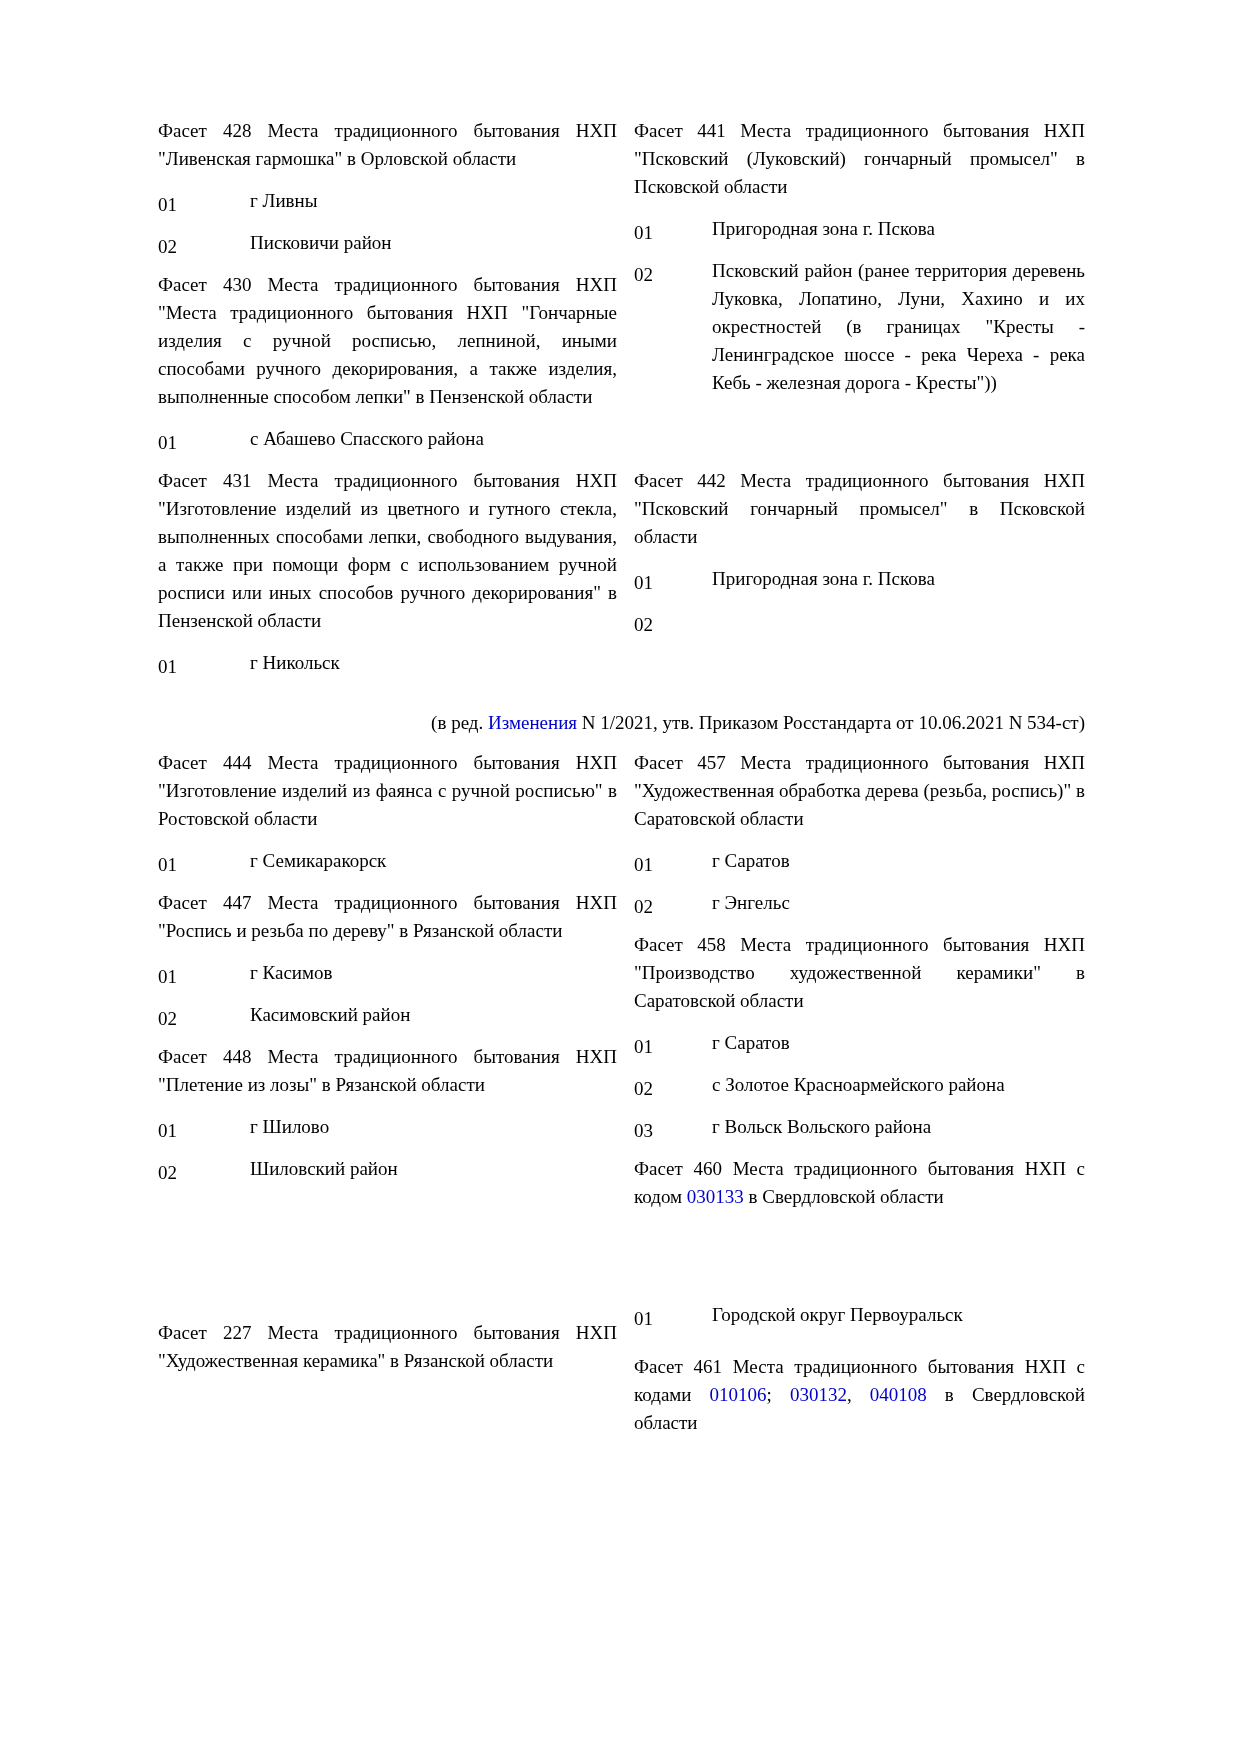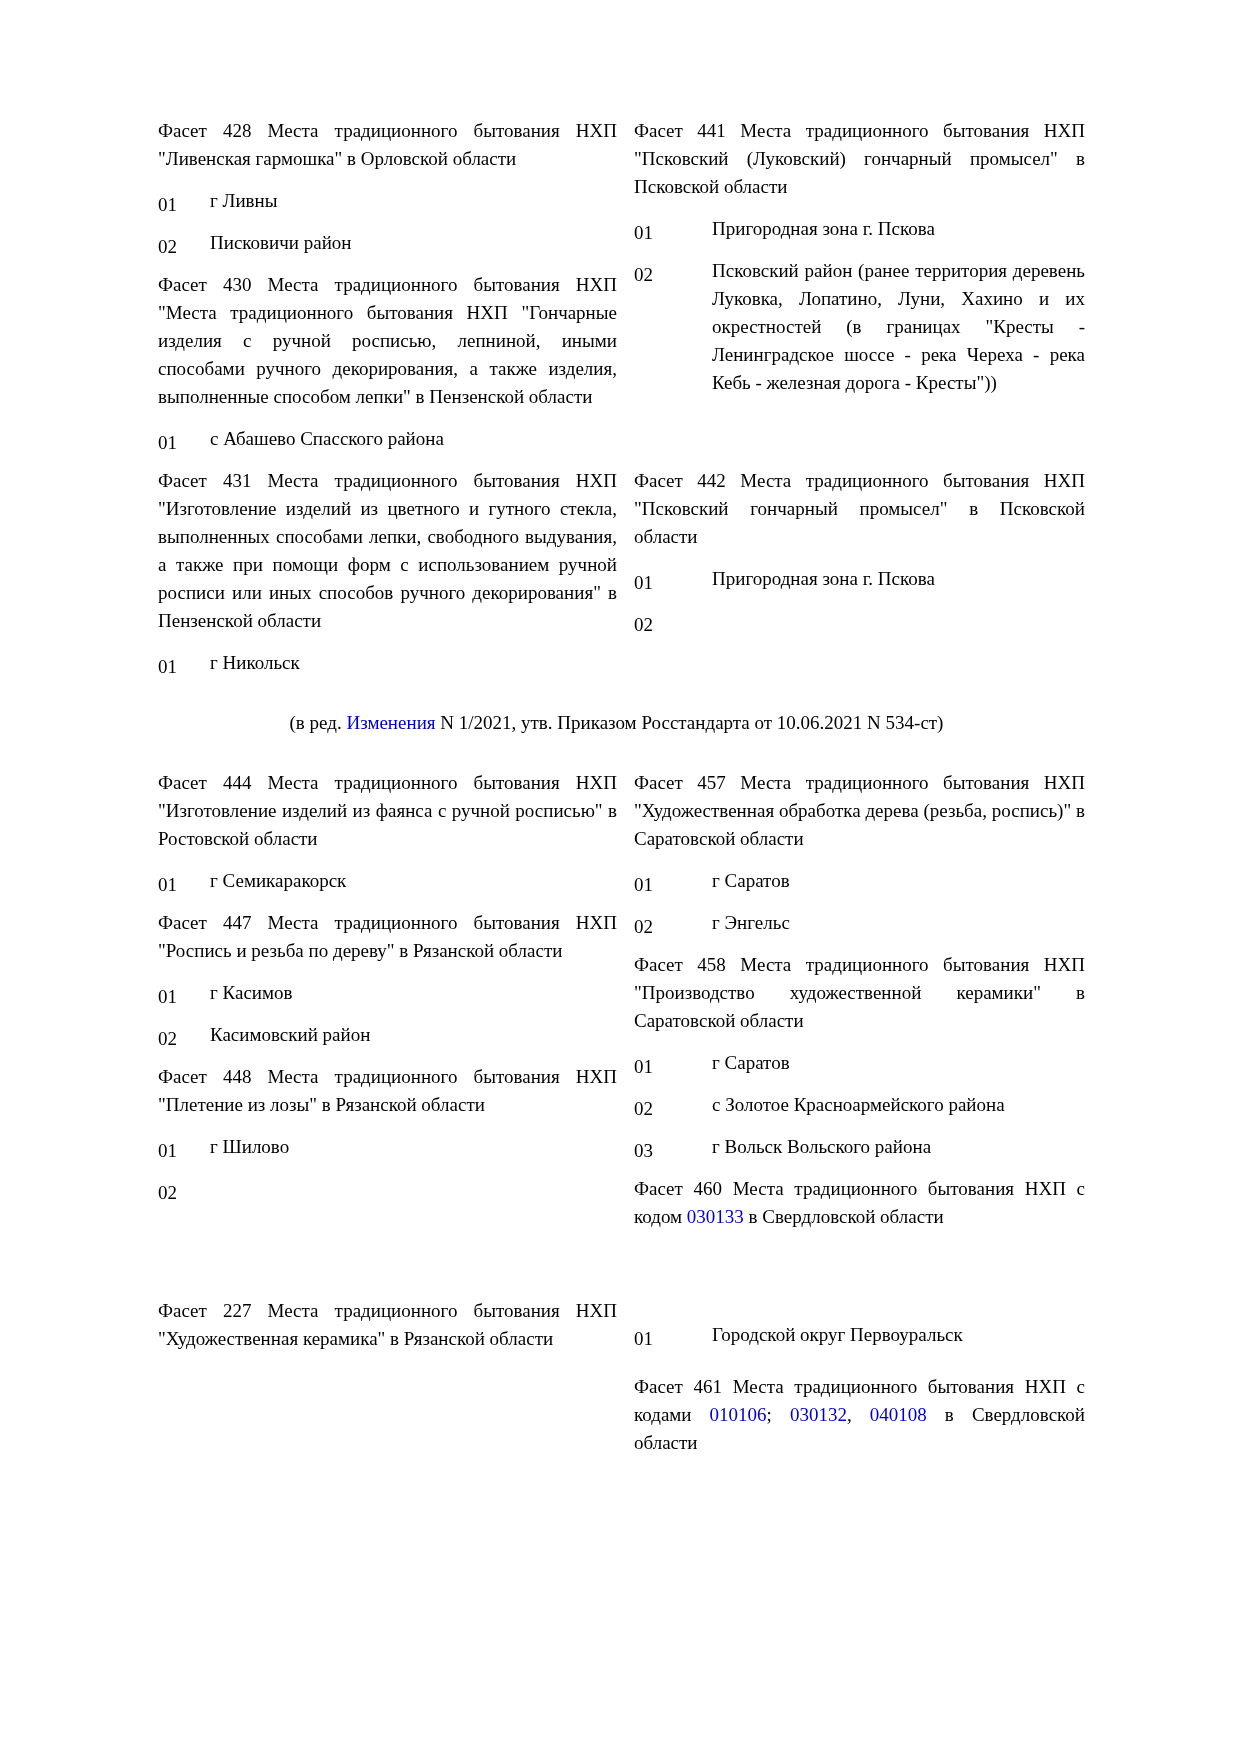--- a/index.html
+++ b/index.html
@@ -40,31 +40,31 @@
     margin: 0 0 14px 0;
   }
   .item-num {
     position: absolute;
     left: 0;
     top: 4px;
   }
   .item-text {
     text-align: justify;
   }
-  .col-left  .item-text { margin-left: 52px; }
+  .col-left  .item-text { margin-left: 92px; }
   .col-right .item-text { margin-left: 78px; }
   .section { margin: 0; }
   .gap-before-sm { margin-top: 24px; }
   .gap-before-md { margin-top: 70px; }
   .gap-before-lg { margin-top: 136px; }
   .gap-item { margin-top: 90px; }
   .amendment {
-    margin: 18px 0 32px -10px;
+    margin: 18px 0 12px -10px;
     line-height: 28px;
-    text-align: center;
+    text-align: right;
   }
   .link {
     color: #0000cc;
     cursor: pointer;
   }
 </style>
 </head>
 <body>
 
 <div class="page">
@@ -142,20 +142,21 @@
           </div>
         </div>
         <div class="section">
           <p class="facet-header"><span>Фасет 448 Места традиционного бытования НХП "Плетение из лозы" в Рязанской области</span></p>
           <div class="facet-item">
             <span class="item-num">01</span>
             <div class="item-text"><span>г Шилово</span></div>
           </div>
           <div class="facet-item">
             <span class="item-num">02</span>
+            <div class="item-text"><span>Шиловский район</span></div>
           </div>
         </div>
         <div class="section gap-before-lg">
           <p class="facet-header"><span>Фасет 227 Места традиционного бытования НХП "Художественная керамика" в Рязанской области</span></p>
         </div>
       </div>
     <div class="col col-right" id="block2-right">
         <div class="section">
           <p class="facet-header"><span>Фасет 457 Места традиционного бытования НХП "Художественная обработка дерева (резьба, роспись)" в Саратовской области</span></p>
           <div class="facet-item">

